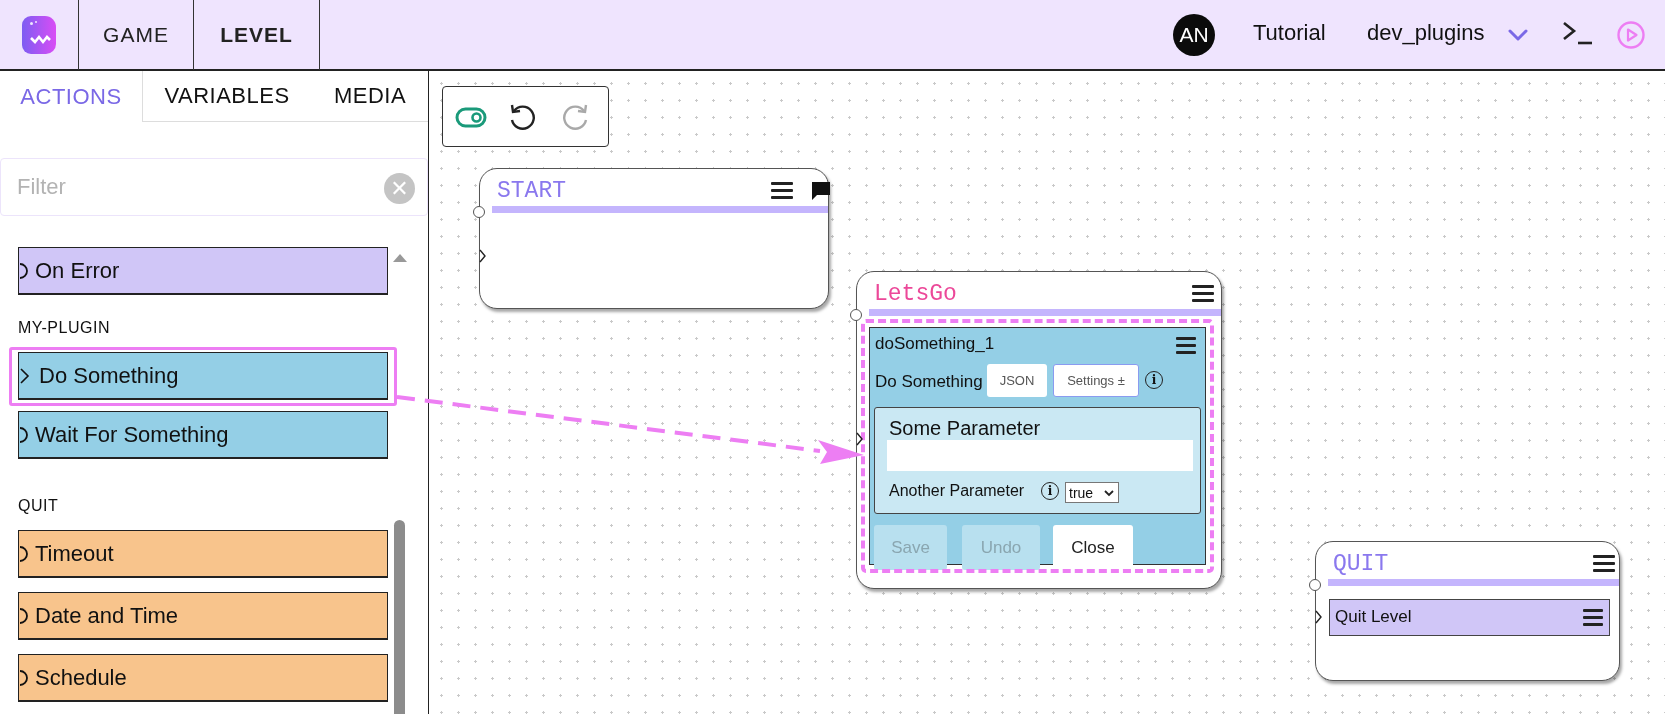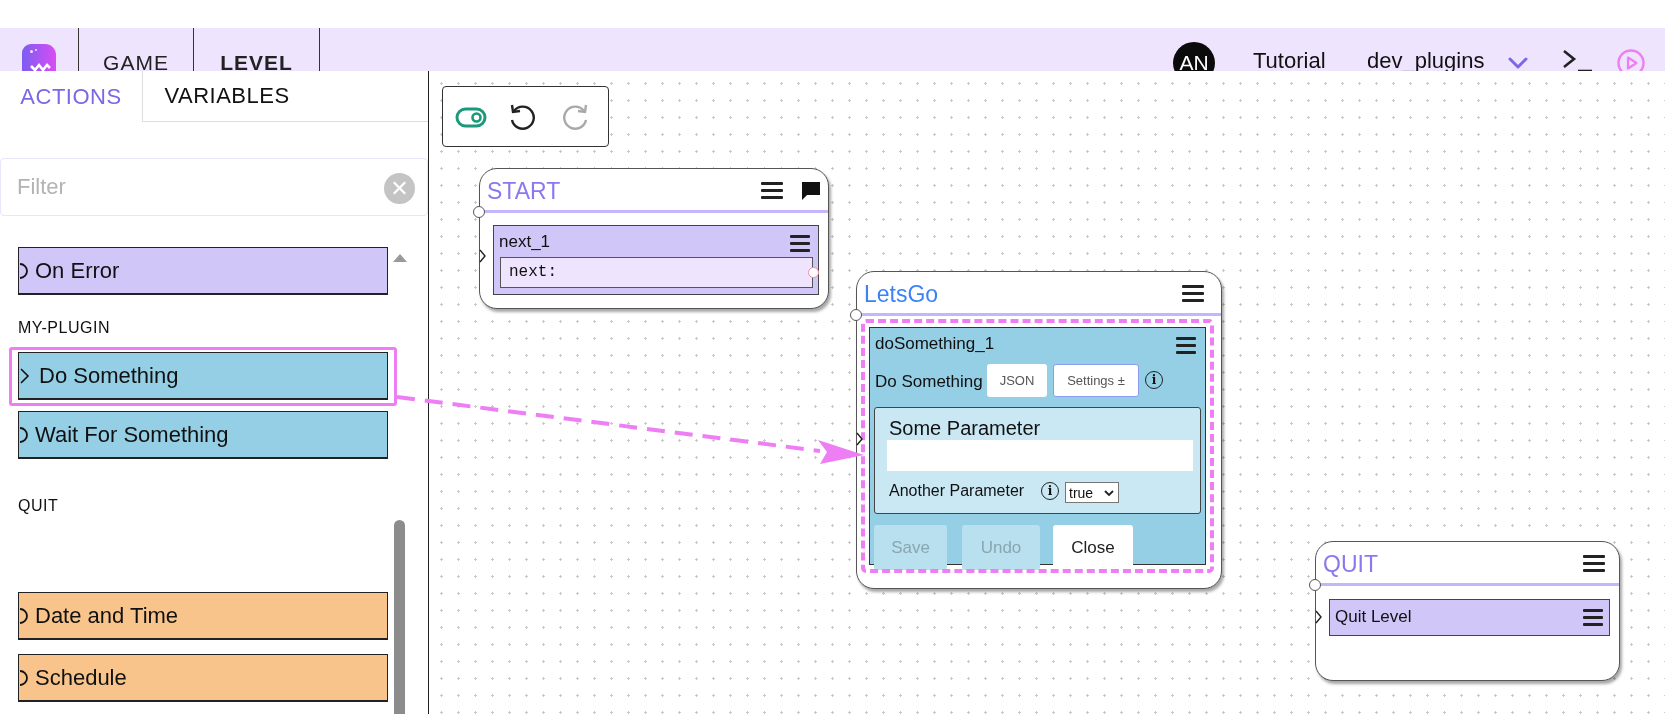--- a/index.html
+++ b/index.html
@@ -1,20 +1,20 @@
 <!DOCTYPE html>
 <html><head>
 <meta charset="utf-8">
 <style>
   * { box-sizing: border-box; margin: 0; padding: 0; }
   html, body { width: 1665px; height: 714px; overflow: hidden; background: #fff; }
   body { font-family: "Liberation Sans", "DejaVu Sans", sans-serif; color: #111; position: relative; }
 
   
-  .topbar { position: absolute; left: 0; top: 0; width: 1665px; height: 71px; background: #efe4fe; border-bottom: 2px solid #222; margin-top: 28px; }
+  .topbar { position: absolute; left: 0; top: 0; width: 1665px; height: 71px; background: #efe4fe; border-bottom: 2px solid #222; }
   .logo-cell { position: absolute; left: 0; top: 0; width: 79px; height: 70px; border-right: 1px solid #333; display: flex; align-items: center; justify-content: center; }
   .logo { width: 34px; height: 38px; border-radius: 9px 11px 10px 9px; background: linear-gradient(90deg, #7d5df2 0%, #d94df5 100%); position: relative; }
   .logo .eye1 { position: absolute; left: 8px; top: 6px; width: 3px; height: 3px; border-radius: 50%; background: #fff; opacity: .85; }
   .logo .eye2 { position: absolute; left: 13px; top: 5px; width: 2px; height: 2px; border-radius: 50%; background: #fff; opacity: .85; }
   .nav-tab { position: absolute; top: 0; height: 70px; display: flex; align-items: center; justify-content: center; font-size: 21px; letter-spacing: 1px; color: #222; border-right: 1px solid #333; cursor: pointer; }
   .nav-game { left: 79px; width: 115px; }
   .nav-level { left: 194px; width: 126px; font-weight: bold; }
   .avatar { position: absolute; left: 1173px; top: 14px; width: 42px; height: 42px; border-radius: 50%; background: #0b0b0b; color: #fff; font-size: 21px; display: flex; align-items: center; justify-content: center; }
   .top-link { position: absolute; top: 20px; font-size: 22px; color: #111; cursor: pointer; }
   .top-tutorial { left: 1253px; }
@@ -46,21 +46,21 @@
   .cat { position: absolute; left: 18px; font-size: 16px; letter-spacing: .5px; color: #111; }
   .selected-ring { position: absolute; left: 9px; top: 276px; width: 388px; height: 59px; border: 3px solid #ed7ef3; border-radius: 3px; pointer-events: none; }
 
   
   .canvas { position: absolute; left: 429px; top: 71px; width: 1236px; height: 643px; background-color: #fff;
     background-image: radial-gradient(circle, #c9c9c9 1px, transparent 1.2px); background-size: 17px 17px; background-position: 4px 4px; overflow: hidden; }
   .toolbar { position: absolute; left: 13px; top: 15px; width: 167px; height: 61px; border: 1px solid #333; border-radius: 4px; background: #fff; }
   .tb-btn { position: absolute; top: 14px; width: 34px; height: 32px; cursor: pointer; }
 
   .node { position: absolute; background: #fff; border: 1px solid #555; border-radius: 18px; box-shadow: 2px 3px 3px rgba(0,0,0,.35); }
-  .node-head { position: absolute; left: 2px; top: 0; right: 0; height: 44px; border-bottom: 3px solid #c4b5fd; }
+  .node-head { position: absolute; left: 12px; top: 0; right: 0; height: 44px; border-bottom: 7px solid #c4b5fd; font-family: Liberation Mono, monospace; }
   .node-title { position: absolute; left: 5px; top: 9px; font-size: 23px; }
   .title-purple { color: #8a78ee; }
   .port-in { position: absolute; width: 12px; height: 12px; border-radius: 50%; background: #fff; border: 1px solid #555; }
   .menu-icon { position: absolute; width: 22px; height: 18px; cursor: pointer; }
   .menu-icon i { display: block; height: 2.5px; background: #222; margin-bottom: 4.5px; border-radius: 1px; }
 
   .block { position: absolute; border: 1.5px solid #444; }
   .block-title { position: absolute; left: 5px; top: 6px; font-size: 17px; }
   .next-field { position: absolute; left: 6px; top: 31px; width: 313px; height: 31px; background: #efe4fe; border: 1.5px solid #555; font-family: "Liberation Mono", monospace; font-size: 16px; padding: 5px 8px; }
   .port-out { position: absolute; width: 11px; height: 11px; border-radius: 50%; background: #fff; border: 1.5px solid #f08aa8; }
@@ -108,20 +108,21 @@
   <svg class="play" viewBox="0 0 30 30">
     <circle cx="15" cy="15" r="12.5" fill="none" stroke="#ed7ef3" stroke-width="2.4"></circle>
     <polygon points="12,9.5 20.5,15 12,20.5" fill="none" stroke="#ed7ef3" stroke-width="2.2" stroke-linejoin="round"></polygon>
   </svg>
 </div>
 
 <div class="leftpanel">
   <div class="ptab-fill"></div>
   <div class="ptab ptab-actions">ACTIONS</div>
   <div class="ptab ptab-variables">VARIABLES</div>
+  <div class="ptab ptab-media">MEDIA</div>
 
   <div class="filter">
     <input type="text" placeholder="Filter" style="">
     <div class="filter-clear">✕</div>
   </div>
 
   <div class="action purple" style="top:176px;">
     <svg class="ic" viewBox="0 0 14 22">
         <path d="M1,4 A7,7 0 0 1 1,18" fill="none" stroke="#111" stroke-width="1.8"></path>
       </svg>
@@ -137,20 +138,26 @@
   </div>
   <div class="selected-ring"></div>
   <div class="action blue" style="top:340px;">
     <svg class="ic" viewBox="0 0 14 22">
         <path d="M1,4 A7,7 0 0 1 1,18" fill="none" stroke="#111" stroke-width="1.8"></path>
       </svg>
     <span class="lbl">Wait For Something</span>
   </div>
 
   <div class="cat" style="top:426px;">QUIT</div>
+  <div class="action orange" style="top:459px;">
+    <svg class="ic" viewBox="0 0 14 22">
+        <path d="M1,4 A7,7 0 0 1 1,18" fill="none" stroke="#111" stroke-width="1.8"></path>
+      </svg>
+    <span class="lbl">Timeout</span>
+  </div>
   <div class="action orange" style="top:521px;">
     <svg class="ic" viewBox="0 0 14 22">
         <path d="M1,4 A7,7 0 0 1 1,18" fill="none" stroke="#111" stroke-width="1.8"></path>
       </svg>
     <span class="lbl">Date and Time</span>
   </div>
   <div class="action orange" style="top:583px;">
     <svg class="ic" viewBox="0 0 14 22">
         <path d="M1,4 A7,7 0 0 1 1,18" fill="none" stroke="#111" stroke-width="1.8"></path>
       </svg>
@@ -183,38 +190,28 @@
       <div class="menu-icon" style="left:279px; top:13px;">
           <i></i>
           <i></i>
           <i></i>
         </div>
       <svg style="position:absolute; left:318px; top:11px; width:22px; height:22px;" viewBox="0 0 22 22">
         <path d="M2,2 H20 V15 H7 L2,20 Z" fill="#111"></path>
       </svg>
     </div>
     <div class="port-in" style="left:-7px; top:37px;"></div>
-    <div class="block" style="left:13px; top:56px; width:326px; height:70px; background:#d0c6f7;">
-      <div class="block-title">next_1</div>
-      <div class="menu-icon" style="left:296px; top:9px; width:20px;">
-          <i></i>
-          <i></i>
-          <i></i>
-        </div>
-      <div class="next-field">next:</div>
-      <div class="port-out" style="left:314px; top:41px;"></div>
-    </div>
     <svg class="caret-in" style="left:-1px; top:80px;" viewBox="0 0 8 14">
         <polyline points="1,1 6,7 1,13" fill="none" stroke="#222" stroke-width="1.4"></polyline>
       </svg>
   </div>
 
   <div class="node" style="left:427px; top:200px; width:366px; height:318px;">
     <div class="node-head">
-      <div class="node-title" style="color:#3b82f6">LetsGo</div>
+      <div class="node-title" style="color:#ec4899">LetsGo</div>
       <div class="menu-icon" style="left:323px; top:13px;">
           <i></i>
           <i></i>
           <i></i>
         </div>
     </div>
     <div class="port-in" style="left:-7px; top:37px;"></div>
 
     <div class="ds-block">
       <div class="block-title">doSomething_1</div>

